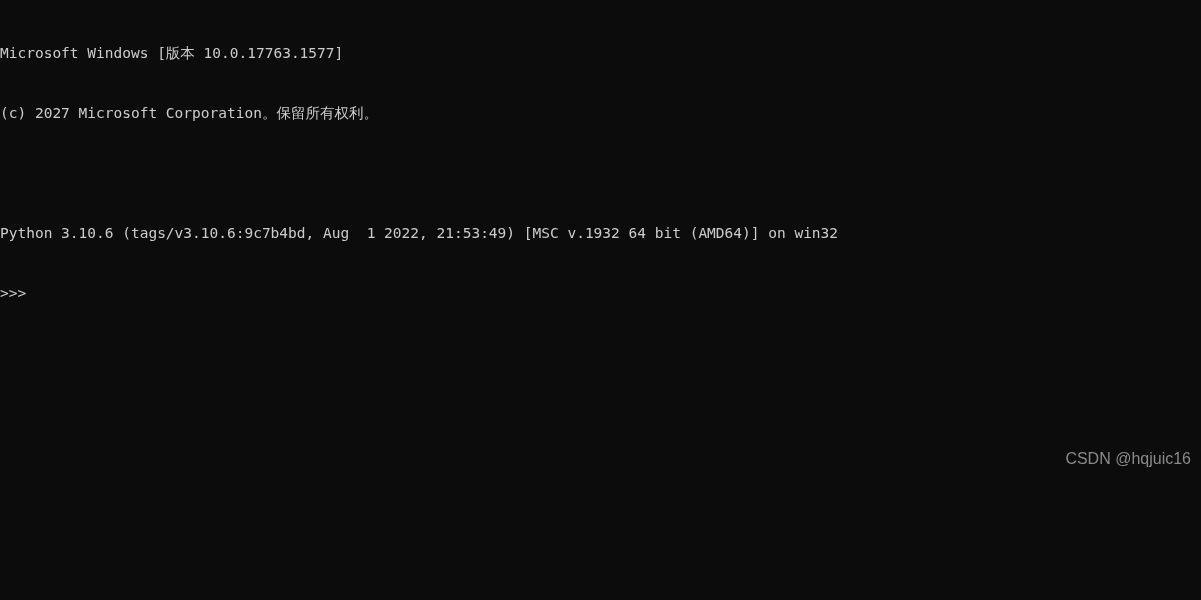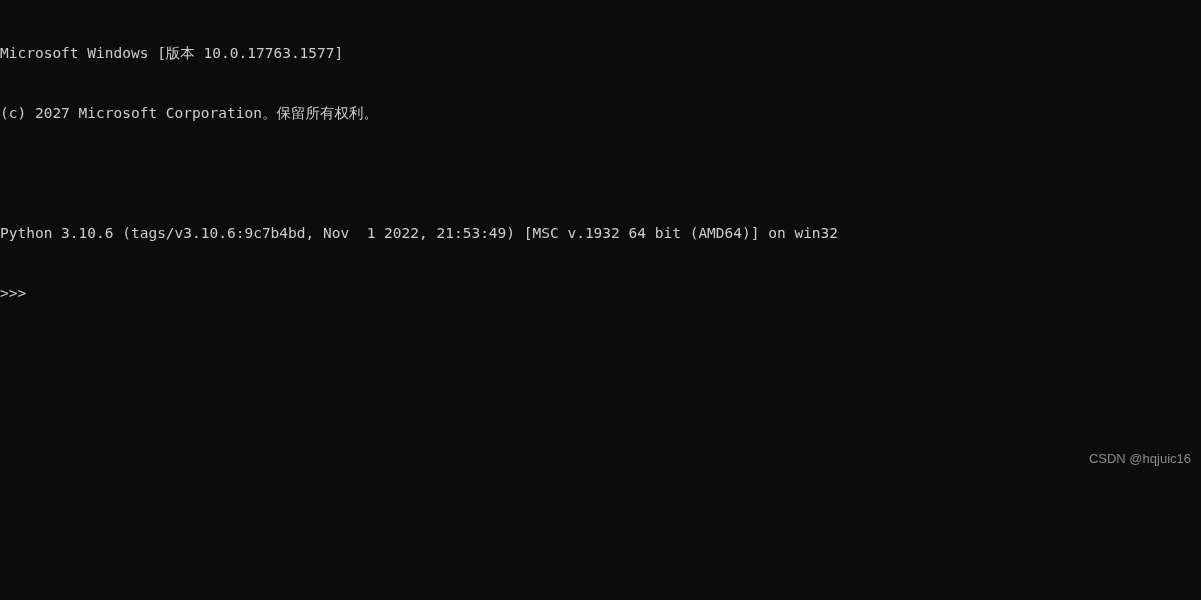--- a/index.html
+++ b/index.html
@@ -50,35 +50,35 @@
 
   .console-line.blank {
     color: transparent;
   }
 
   #watermark {
     position: absolute;
     right: 10px;
     bottom: 7px;
     font-family: "Liberation Sans", "DejaVu Sans", sans-serif;
-    font-size: 13px;
+    font-size: 16px;
     line-height: 16px;
     color: #8a8a8a;
     white-space: pre;
     user-select: none;
   }
 </style>
 </head>
 <body>
 
 <div id="console-window">
 
   <div id="console-buffer">
     <div class="console-line">Microsoft Windows [版本 10.0.17763.1577]</div>
     <div class="console-line">(c) 2027 Microsoft Corporation。保留所有权利。</div>
     <div class="console-line blank"></div>
-    <div class="console-line">Python 3.10.6 (tags/v3.10.6:9c7b4bd, Nov  1 2022, 21:53:49) [MSC v.1932 64 bit (AMD64)] on win32</div>
+    <div class="console-line">Python 3.10.6 (tags/v3.10.6:9c7b4bd, Aug  1 2022, 21:53:49) [MSC v.1932 64 bit (AMD64)] on win32</div>
     <div class="console-line">&gt;&gt;&gt;</div>
   </div>
 
   <div id="watermark">CSDN @hqjuic16</div>
 
 </div>
 
 </body></html>

